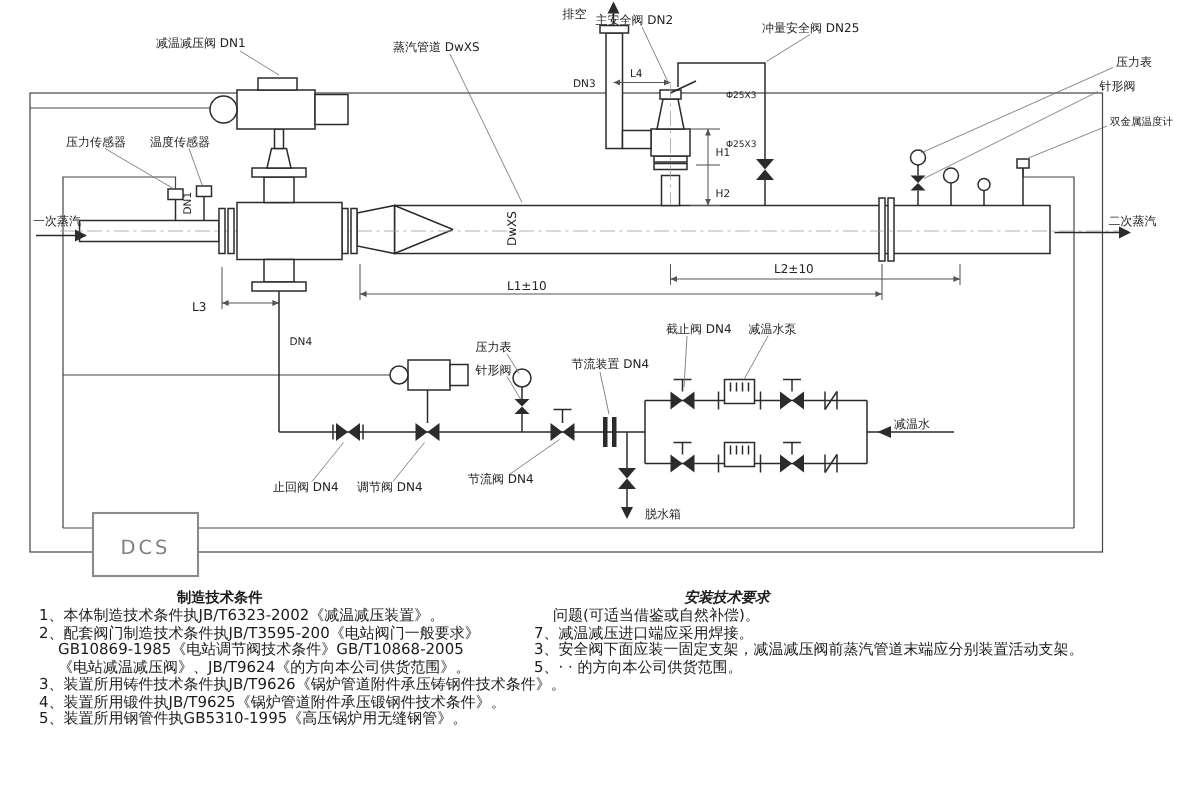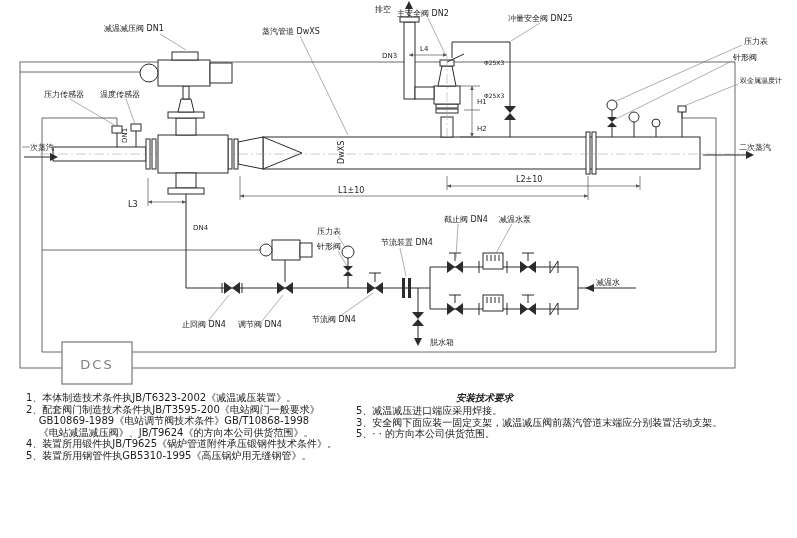--- a/index.html
+++ b/index.html
@@ -278,28 +278,31 @@
     <text class="lbl" x="499" y="222">减温水泵</text>
     <text class="lbl" x="596" y="285">减温水</text>
     <text class="lbl" x="182" y="327">止回阀 DN4</text>
     <text class="lbl" x="238" y="327">调节阀 DN4</text>
     <text class="lbl" x="312" y="322">节流阀 DN4</text>
     <text class="lbl" x="430" y="345">脱水箱</text>
   </g>
 </svg>
 
 <div class="notes-col" style="left:26px; top:392px; width:315px;">
+  <div class="notes-title" style="padding-left:92px;">制造技术条件</div>
   <div class="note-line">1、本体制造技术条件执JB/T6323-2002《减温减压装置》。</div>
   <div class="note-line">2、配套阀门制造技术条件执JB/T3595-200《电站阀门一般要求》</div>
-  <div class="note-line">    GB10869-1989《电站调节阀技术条件》GB/T10868-1998</div>
+  <div class="note-line">    GB10869-1985《电站调节阀技术条件》GB/T10868-2005</div>
   <div class="note-line">    《电站减温减压阀》、JB/T9624《的方向本公司供货范围》。</div>
+  <div class="note-line">3、装置所用铸件技术条件执JB/T9626《锅炉管道附件承压铸钢件技术条件》。</div>
   <div class="note-line">4、装置所用锻件执JB/T9625《锅炉管道附件承压锻钢件技术条件》。</div>
   <div class="note-line">5、装置所用钢管件执GB5310-1995《高压锅炉用无缝钢管》。</div>
 </div>
 
 <div class="notes-col" style="left:356px; top:392px; width:420px;">
   <div class="notes-title" style="padding-left:100px;font-style:italic;">安装技术要求</div>
-  <div class="note-line">5、减温减压进口端应采用焊接。</div>
+  <div class="note-line">    问题(可适当借鉴或自然补偿)。</div>
+  <div class="note-line">7、减温减压进口端应采用焊接。</div>
   <div class="note-line">3、安全阀下面应装一固定支架，减温减压阀前蒸汽管道末端应分别装置活动支架。</div>
   <div class="note-line">5、· · 的方向本公司供货范围。</div>
 </div>
 
 </div>
 
 </body></html>

